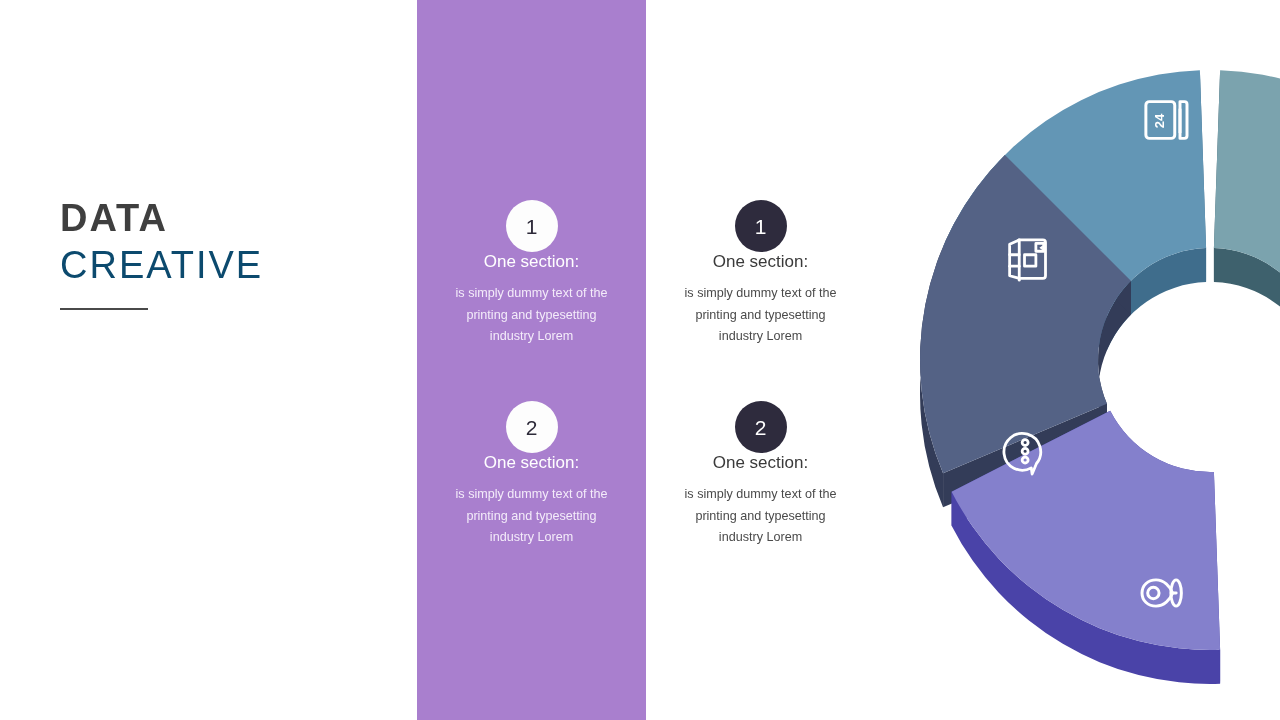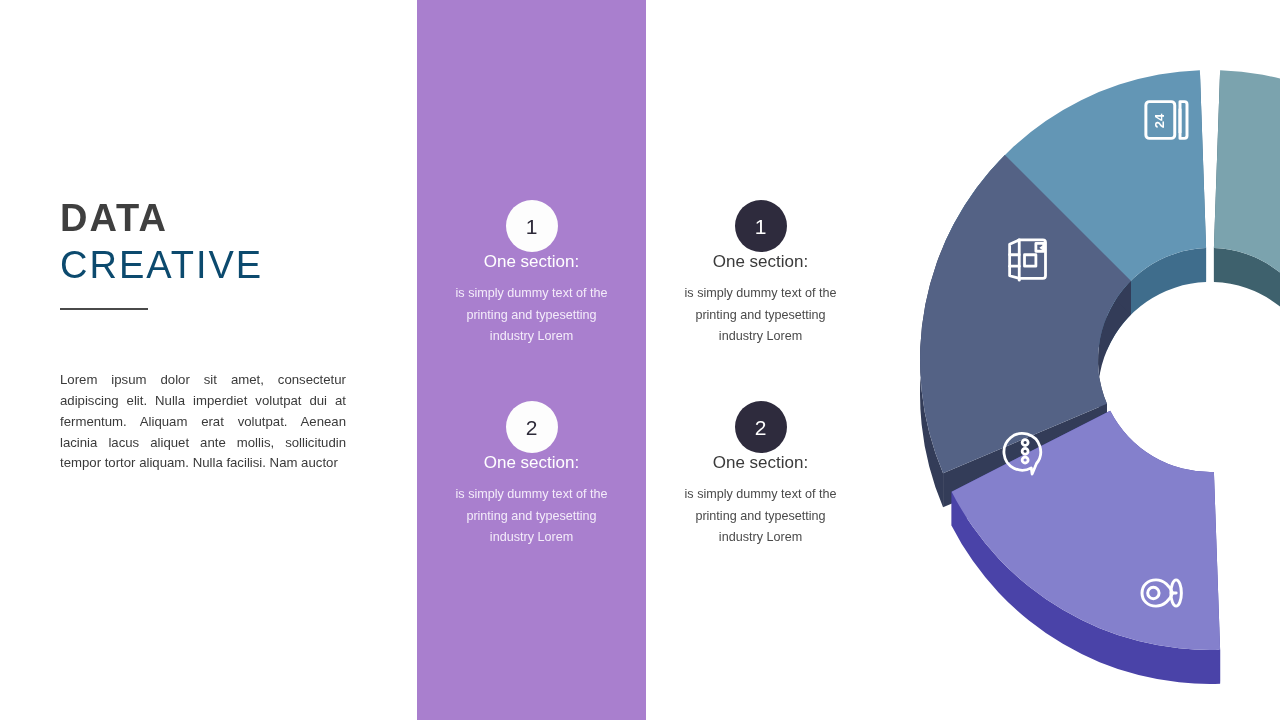--- a/index.html
+++ b/index.html
@@ -150,21 +150,20 @@
 <body>
 
 <div id="slide">
 
   <div id="left-panel">
     <div id="title-data">DATA</div>
     <div id="title-creative">CREATIVE</div>
     <div id="title-rule"></div>
   </div>
 
-  <div id="body-paragraph">Lorem ipsum dolor sit amet, consectetur adipiscing elit. Nulla imperdiet volutpat dui at fermentum. Aliquam erat volutpat. Aenean lacinia lacus aliquet ante mollis, sollicitudin tempor tortor aliquam. Nulla facilisi. Nam auctor</div>
 
   <div class="column" id="column-purple">
 
     <div class="section-block first">
       <div class="badge">1</div>
       <div class="section-heading">One section:</div>
       <div class="section-body">
         <span>is simply dummy text of the</span>
         <span>printing and typesetting</span>
         <span>industry Lorem</span>

